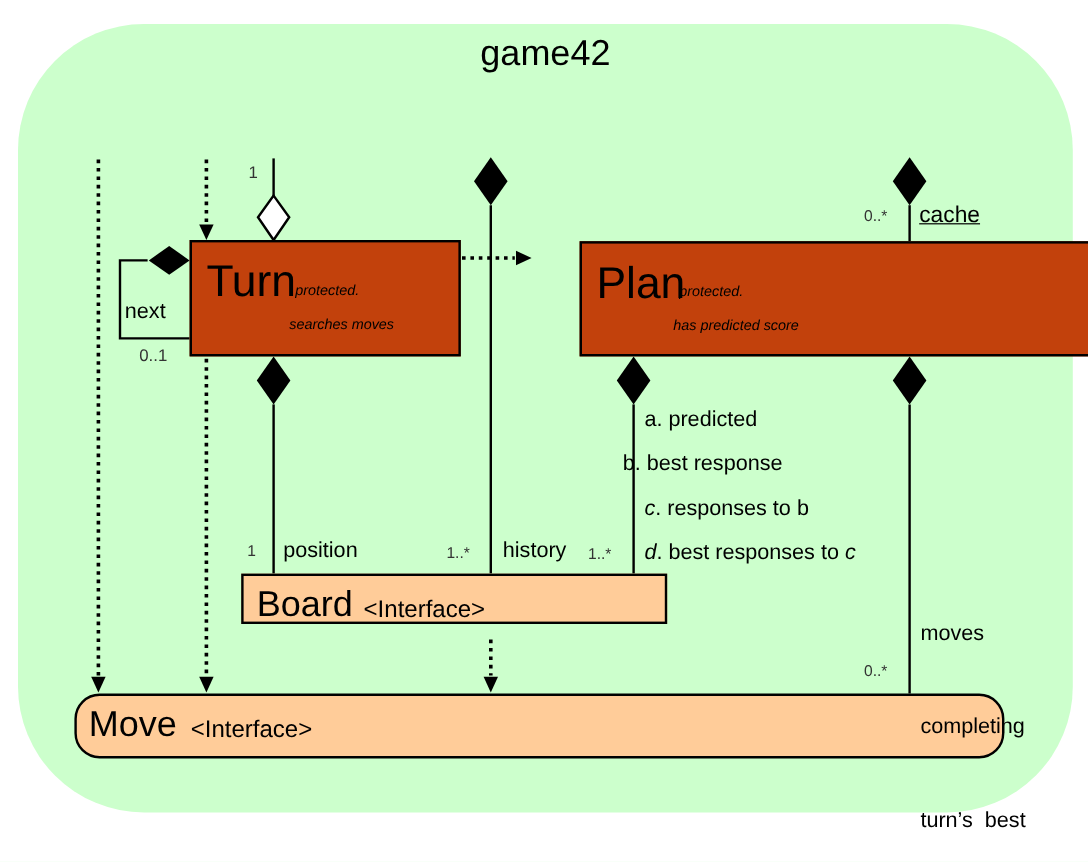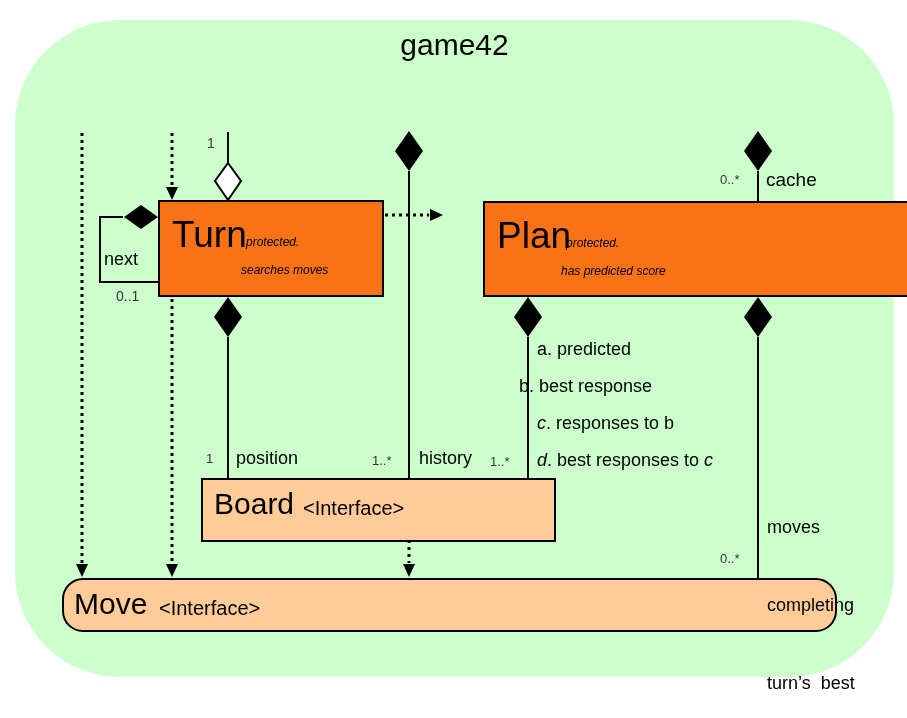--- a/index.html
+++ b/index.html
@@ -3,21 +3,21 @@
 <meta charset="utf-8">
 <style>
   html,body{margin:0;padding:0;background:#ffffff;}
   #canvas{position:relative;width:907px;height:718px;background:#ffffff;overflow:hidden;
           font-family:"Liberation Sans",sans-serif;color:#000;}
   #frame{position:absolute;left:15px;top:20px;width:879px;height:657px;background:#ccffcc;border-radius:105px;}
   #title{position:absolute;left:15px;top:28px;width:879px;text-align:center;font-size:30px;}
   svg.wires{position:absolute;left:0;top:0;pointer-events:none;}
   .box{position:absolute;box-sizing:border-box;border:2px solid #000;}
   .game-box{background:#99ccff;}
-  .class-box{background:#f97316;}
+  .class-box{background:#c2410c;}
   .iface-box{background:#ffcc99;}
   .bname{position:absolute;line-height:1;white-space:nowrap;}
   .big{font-size:37px;}
   .mid{font-size:30px;}
   .stereo{font-size:20px;position:absolute;line-height:1;white-space:nowrap;}
   .note{position:absolute;font-style:italic;font-size:12px;line-height:1;white-space:nowrap;}
   .lbl{position:absolute;font-size:18px;line-height:1;white-space:nowrap;}
   .mult{position:absolute;font-size:13px;line-height:1;color:#333;white-space:nowrap;}
   .it{font-style:italic;}
   .note-item{position:absolute;font-size:18px;line-height:1;white-space:nowrap;}
@@ -77,34 +77,34 @@
     <span class="note" style="left:86px;top:34px;">protected.</span>
     <span class="note" style="left:81px;top:62px;">searches moves</span>
   </div>
 
   <div class="box class-box" style="left:443px;top:201px;width:470px;height:96px;margin-left:40px;">
     <span class="bname big" style="left:12px;top:14px;">Plan</span>
     <span class="note" style="left:81px;top:34px;">protected.</span>
     <span class="note" style="left:76px;top:62px;">has predicted score</span>
   </div>
 
-  <div class="box iface-box" style="left:201px;top:478px;width:355px;height:64px;">
+  <div class="box iface-box" style="left:201px;top:478px;width:355px;height:42px;">
     <span class="bname mid" style="left:11px;top:9px;">Board</span>
     <span class="stereo" style="left:100px;top:18px;">&lt;Interface&gt;</span>
   </div>
 
   <div class="box iface-box" style="left:62px;top:578px;width:775px;height:54px;border-radius:21px;">
     <span class="bname mid" style="left:10px;top:9px;">Move</span>
     <span class="stereo" style="left:95px;top:18px;">&lt;Interface&gt;</span>
   </div>
 
   <div class="mult" style="left:207px;top:136px;font-size:14px;">1</div>
 
   <div class="mult" style="left:720px;top:173px;">0..*</div>
-  <div class="lbl" style="left:766px;top:170px;font-size:19px;">cache</div>
+  <div class="lbl" style="left:766px;top:170px;font-size:19px;text-decoration:underline;">cache</div>
 
   <div class="lbl" style="left:104px;top:250px;">next</div>
   <div class="mult" style="left:116px;top:289px;font-size:14px;">0..1</div>
 
   <div class="mult" style="left:206px;top:452px;">1</div>
   <div class="lbl" style="left:236px;top:449px;">position</div>
 
   <div class="mult" style="left:372px;top:454px;">1..*</div>
   <div class="lbl" style="left:419px;top:449px;">history</div>
 

